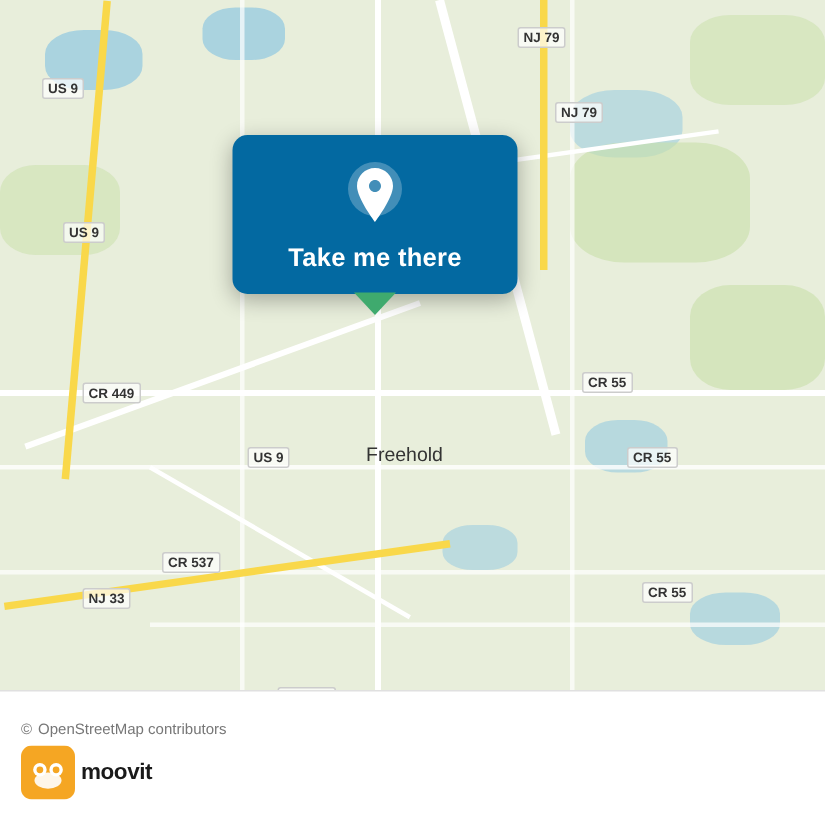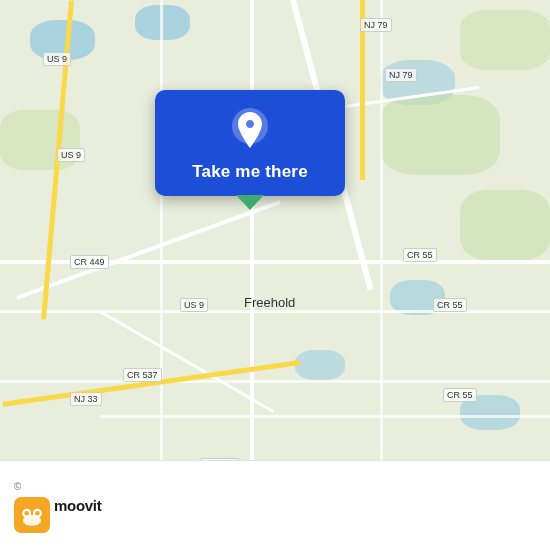--- a/index.html
+++ b/index.html
@@ -58,44 +58,43 @@
       border-radius: 30%;
     }
 
     
     .road-label {
       position: absolute;
       font-size: 9px;
       color: #333;
       background: transparent;
       white-space: nowrap;
-      font-weight: 400;
+      font-weight: 700;
       border: 1px solid #ccc;
       background: rgba(255,255,255,0.7);
       padding: 1px 3px;
       border-radius: 2px;
-      margin-left: 15px;
     }
 
     
     .town-label {
       position: absolute;
       font-size: 13px;
       color: #333;
       font-weight: 500;
       margin-left: 32px;
     }
 
     
     .map-card {
       position: absolute;
       top: 90px;
       left: 155px;
       width: 190px;
-      background: #1d4ed8;
+      background: #0369a1;
       border-radius: 10px;
       display: flex;
       flex-direction: column;
       align-items: center;
       padding: 16px 4px 14px;
       box-shadow: 0 4px 14px rgba(0,0,0,0.3);
       cursor: pointer;
     }
 
     .map-card::after {
@@ -149,21 +148,21 @@
       font-size: 16px;
       font-weight: 500;
       color: #222;
       display: flex;
       align-items: center;
       justify-content: space-between;
     }
 
     .moovit-logo {
       display: flex;
-      align-items: flex-start;
+      align-items: center;
       gap: 4px;
     }
 
     .moovit-logo-mark {
       width: 36px;
       height: 36px;
     }
 
     .moovit-text {
       font-size: 15px;
@@ -231,20 +230,21 @@
         <path d="M24 6C17.37 6 12 11.37 12 18C12 26.25 24 42 24 42C24 42 36 26.25 36 18C36 11.37 30.63 6 24 6ZM24 22C21.79 22 20 20.21 20 18C20 15.79 21.79 14 24 14C26.21 14 28 15.79 28 18C28 20.21 26.21 22 24 22Z" fill="white"></path>
       </svg>
       <span class="card-text">Take me there</span>
     </div>
 
   </div>
 
   <div class="info-bar">
     <div class="attribution">
       <span>©</span>
+      <span>OpenStreetMap contributors</span>
     </div>
     <div class="place-title">
       <div class="moovit-logo">
         <svg class="moovit-logo-mark" viewBox="0 0 40 40" xmlns="http://www.w3.org/2000/svg">
           <rect width="40" height="40" rx="8" fill="#F5A623"></rect>
           <ellipse cx="20" cy="26" rx="10" ry="6" fill="white" opacity="0.9"></ellipse>
           <circle cx="14" cy="18" r="5" fill="white"></circle>
           <circle cx="26" cy="18" r="5" fill="white"></circle>
           <circle cx="14" cy="18" r="2.5" fill="#F5A623"></circle>
           <circle cx="26" cy="18" r="2.5" fill="#F5A623"></circle>

